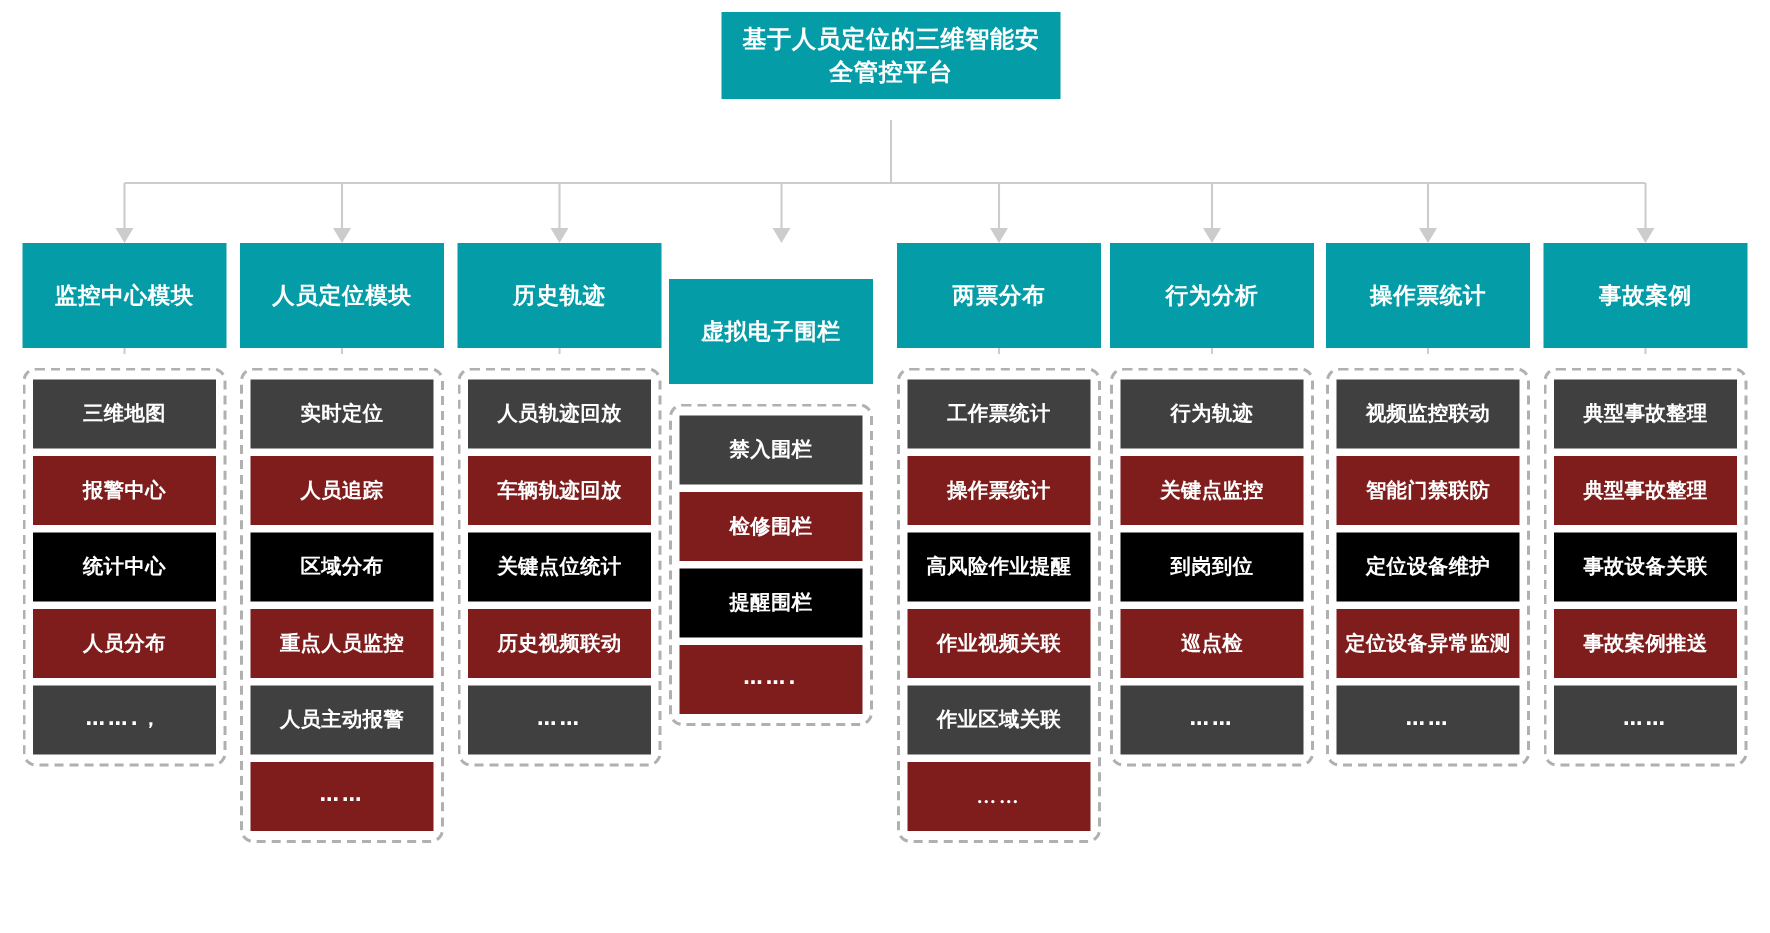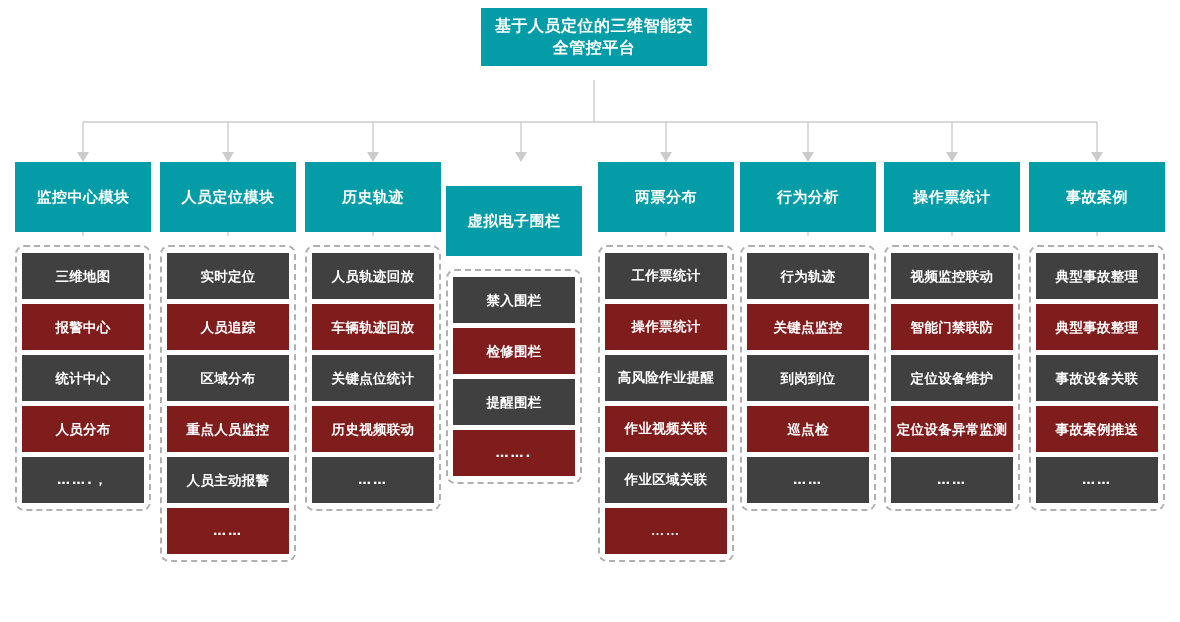--- a/index.html
+++ b/index.html
@@ -99,21 +99,21 @@
     text-align: center;
     box-sizing: border-box;
     padding: 1px 4px;
     letter-spacing: 0.3px;
   }
   .cell:last-child {
     margin-bottom: 0;
   }
   .cell.red   { background: #404040; }
   .cell.teal  { background: #7f1d1d; }
-  .cell.orange{ background: #404040; }
+  .cell.orange{ background: #000000; }
   .cell.dots  { letter-spacing: 2px; font-size: 13px; }
 </style>
 </head>
 <body>
 
 <div id="diagram">
 
   <div class="root-box">基于人员定位的三维智能安全管控平台</div>
 
   <svg class="connectors" width="1180" height="622" viewBox="0 0 1180 622" aria-hidden="true">

